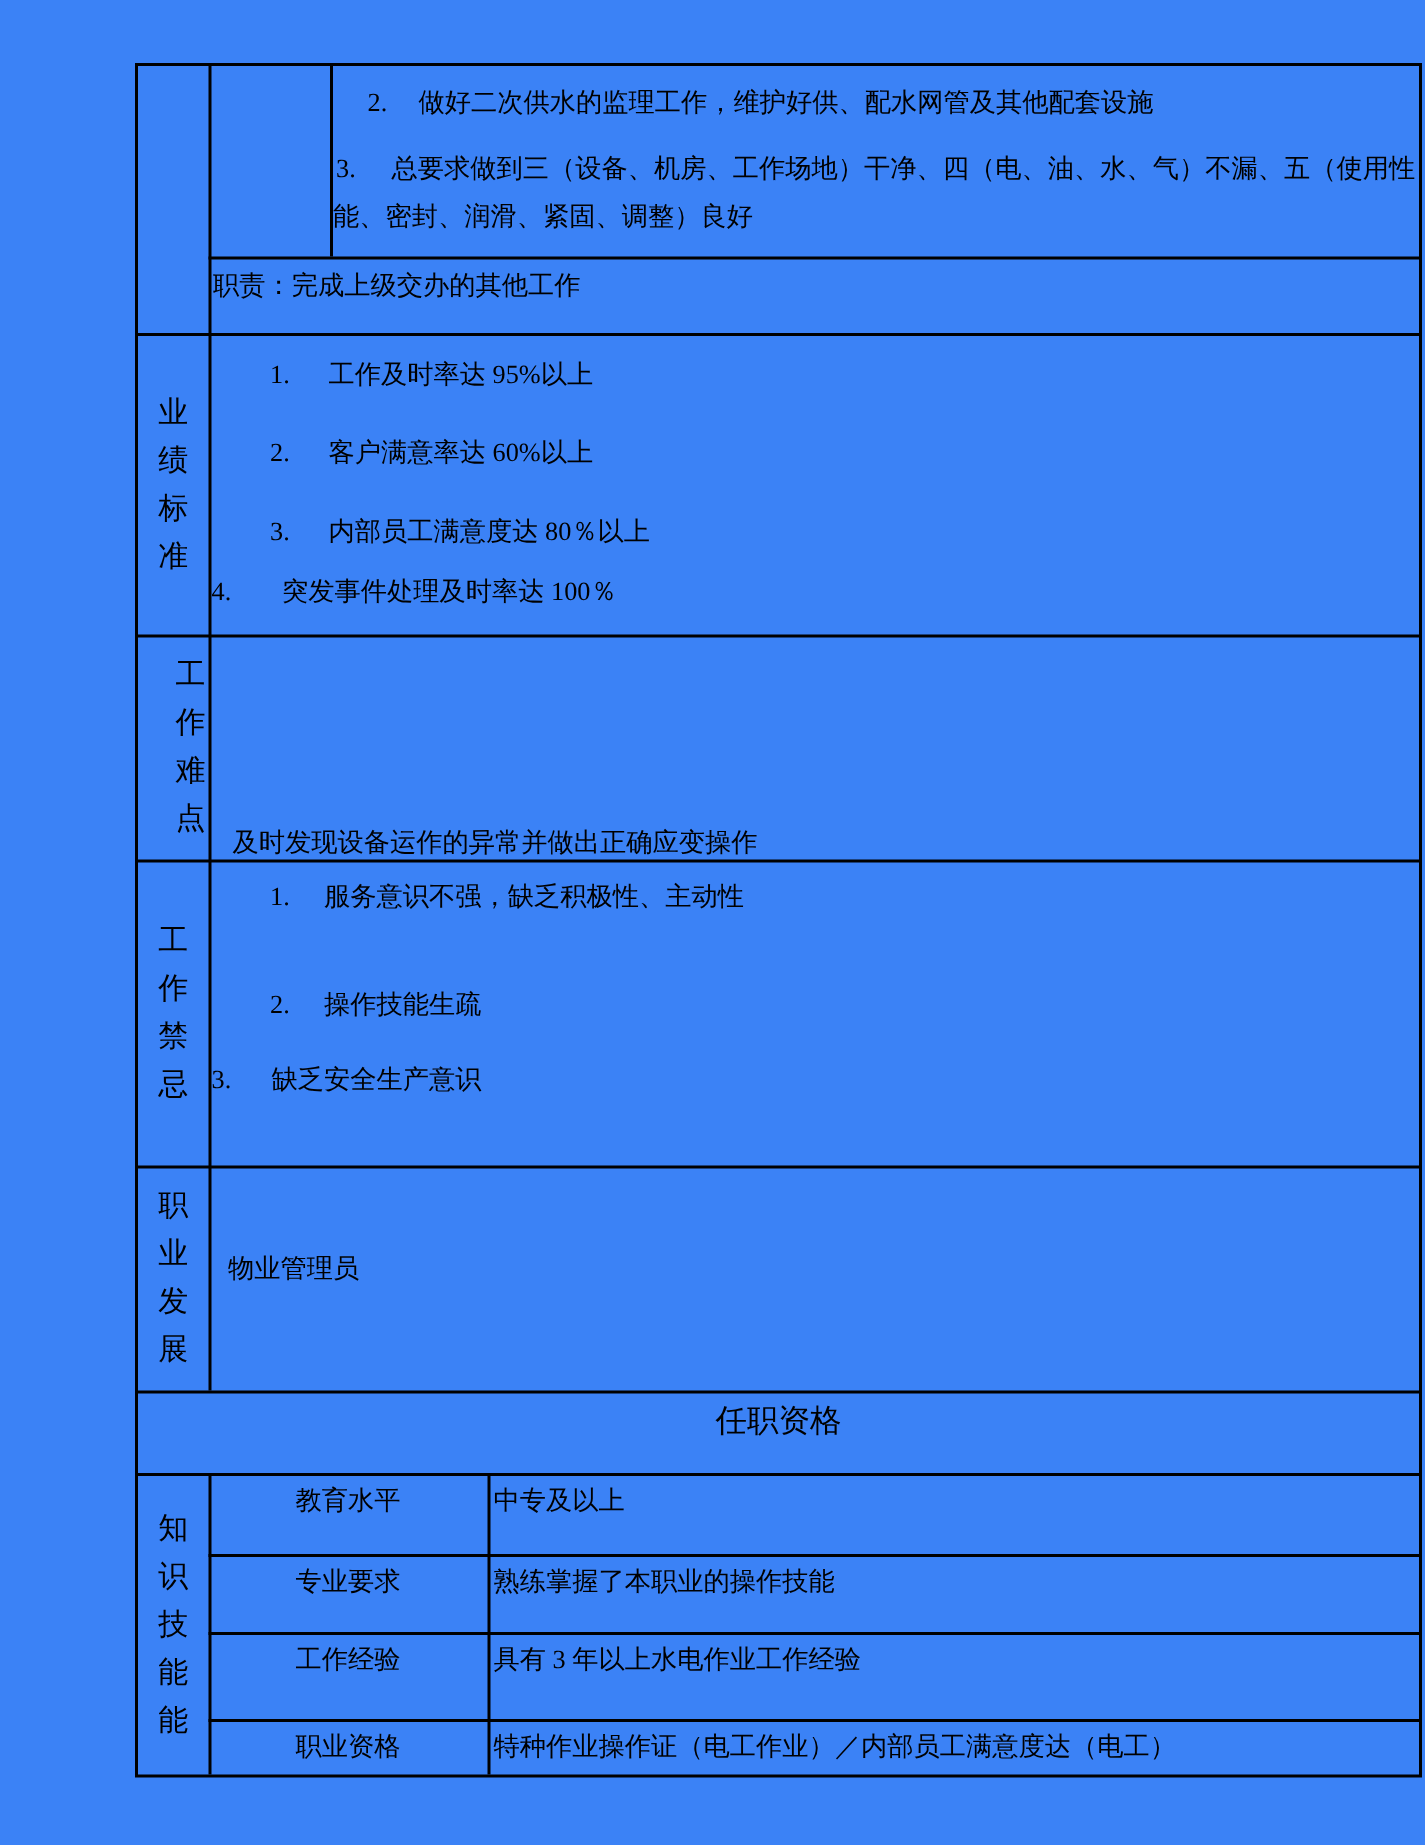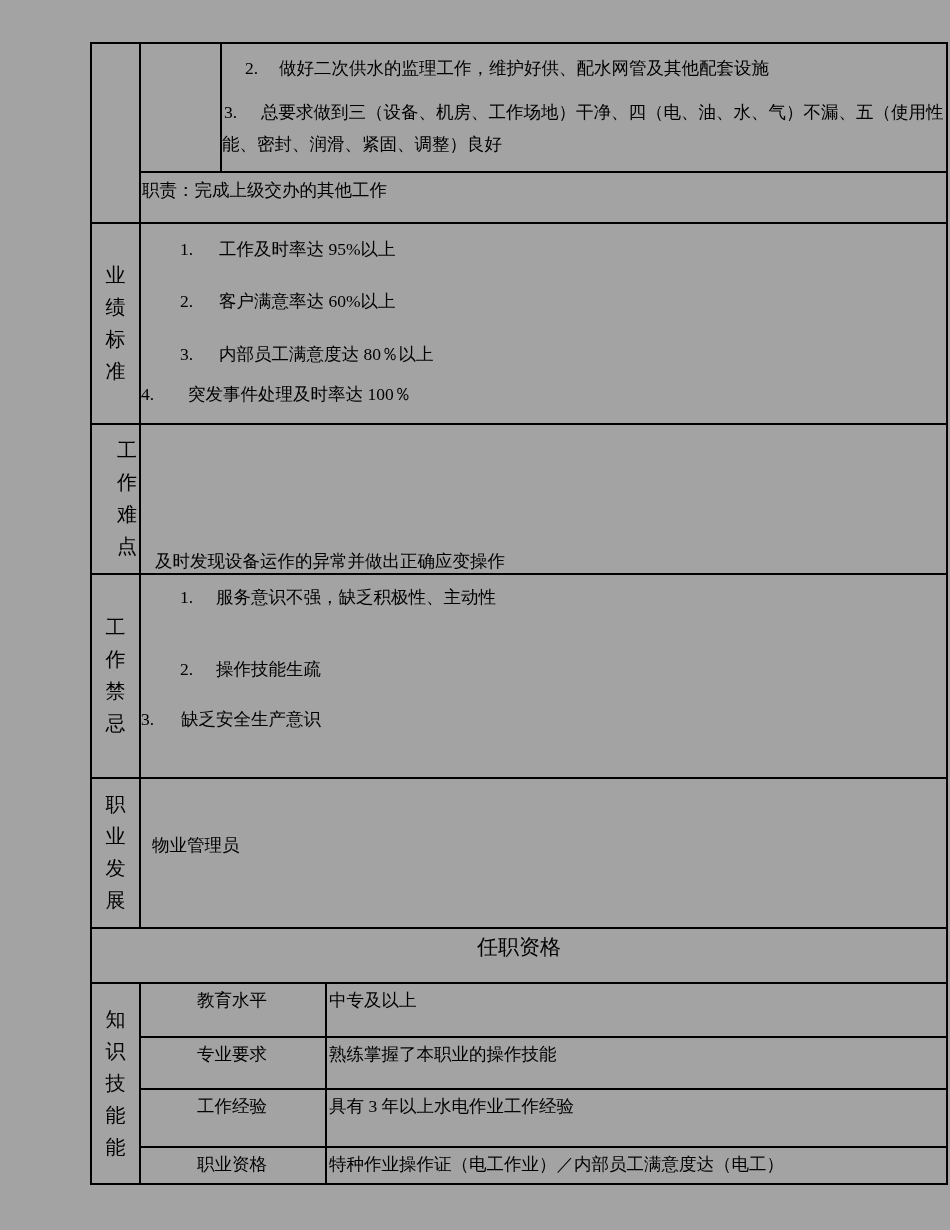--- a/index.html
+++ b/index.html
@@ -4,21 +4,21 @@
 <style>
   html,body { margin:0; padding:0; }
   body {
     width:950px; height:1230px;
     background:#ffffff;
     font-family:"Liberation Serif","DejaVu Serif",serif;
     color:#000000;
     position:relative;
     -webkit-font-smoothing:antialiased;
   }
-  .sheet { position:absolute; left:0; top:0; width:950px; height:1230px; background:#a3a3a3; }
+  .sheet { position:absolute; left:0; top:0; width:950px; height:1230px; background:#3b82f6; }
   .frame {
     position:absolute; left:90px; top:42px; width:858px; height:1143px;
     border:2px solid #000; box-sizing:border-box;
   }
   .vline { position:absolute; width:2px; background:#000; }
   .hline { position:absolute; height:2px; background:#000; }
   .cell  { position:absolute; box-sizing:border-box; font-size:17.5px; }
   .vlabel-cell {
     position:absolute; box-sizing:border-box;
     display:flex; flex-direction:column; align-items:center; justify-content:center;

